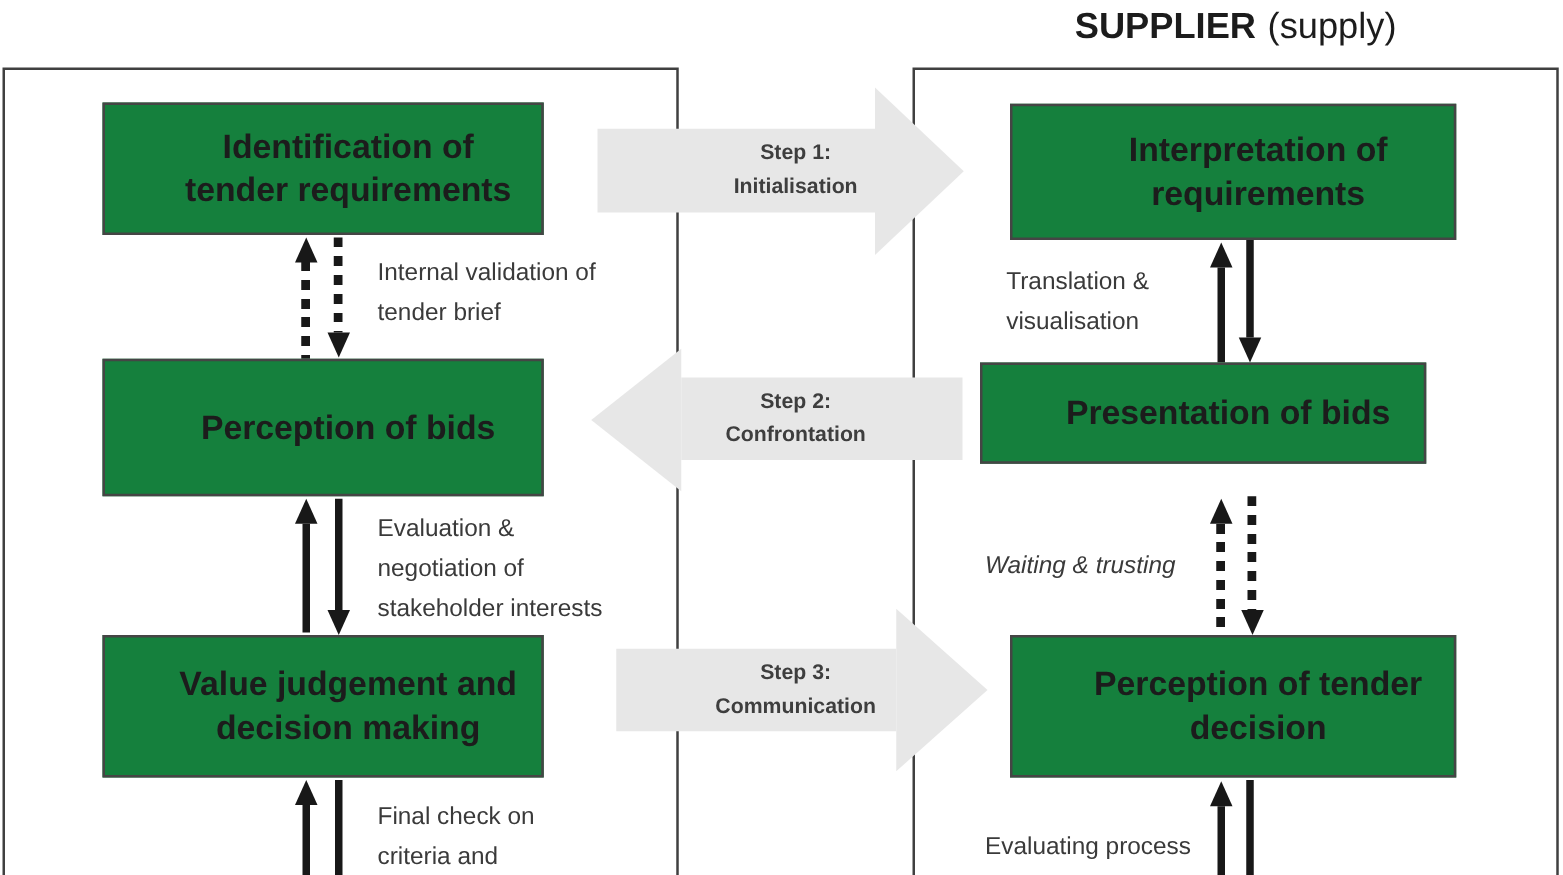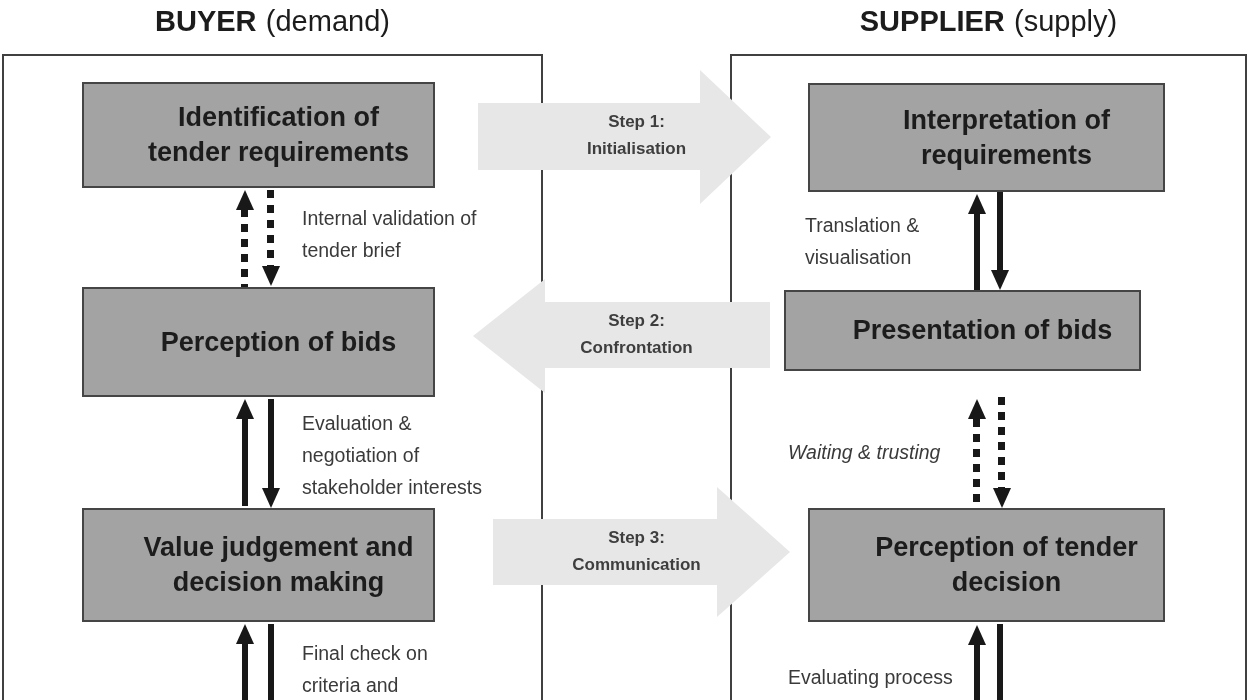--- a/index.html
+++ b/index.html
@@ -12,21 +12,21 @@
     border:2px solid #404040;background:transparent;z-index:1;
   }
   .col-title{
     position:absolute;top:4px;height:36px;line-height:34px;
     text-align:center;font-size:29px;color:#1c1c1c;z-index:2;
   }
   .col-title .t-bold{font-weight:bold;}
   .col-title .t-rest{font-weight:normal;margin-left:0.32em;}
   .node-box{
     position:absolute;box-sizing:border-box;border:2px solid #454545;
-    background:#a3a3a3;z-index:3;display:flex;align-items:center;justify-content:center;
+    background:#15803d;z-index:3;display:flex;align-items:center;justify-content:center;
     text-align:center;font-weight:bold;font-size:27px;line-height:35px;
     color:#1c1c1c;white-space:pre-line;padding-left:40px;
   }
   .annot{
     position:absolute;font-size:19.5px;line-height:32px;color:#3a3a3a;
     white-space:pre-line;z-index:3;text-align:left;
   }
   .shaft-solid{position:absolute;width:6px;background:#181818;z-index:2;}
   .shaft-dashed{
     position:absolute;width:7px;z-index:2;
@@ -56,23 +56,20 @@
   .step-label{
     position:absolute;left:543px;width:187px;z-index:5;text-align:center;
     font-weight:bold;font-size:17px;line-height:27px;color:#3e3e3e;white-space:pre-line;
   }
 </style>
 </head>
 <body>
 
 <div id="canvas">
 
-  <div class="col-title" style="left:2px;width:541px;">
-    <span class="t-bold">BUYER</span><span class="t-rest">(demand)</span>
-  </div>
   <div class="col-title" style="left:730px;width:517px;">
     <span class="t-bold">SUPPLIER</span><span class="t-rest">(supply)</span>
   </div>
 
   <div class="container-frame" style="left:2px;width:541px;"></div>
   <div class="container-frame" style="left:730px;width:517px;"></div>
 
   <div class="node-box" style="left:82px;top:82px;width:353px;height:106px;">Identification of
 tender requirements</div>
   <div class="node-box" style="left:82px;top:287px;width:353px;height:110px;">Perception of bids</div>

